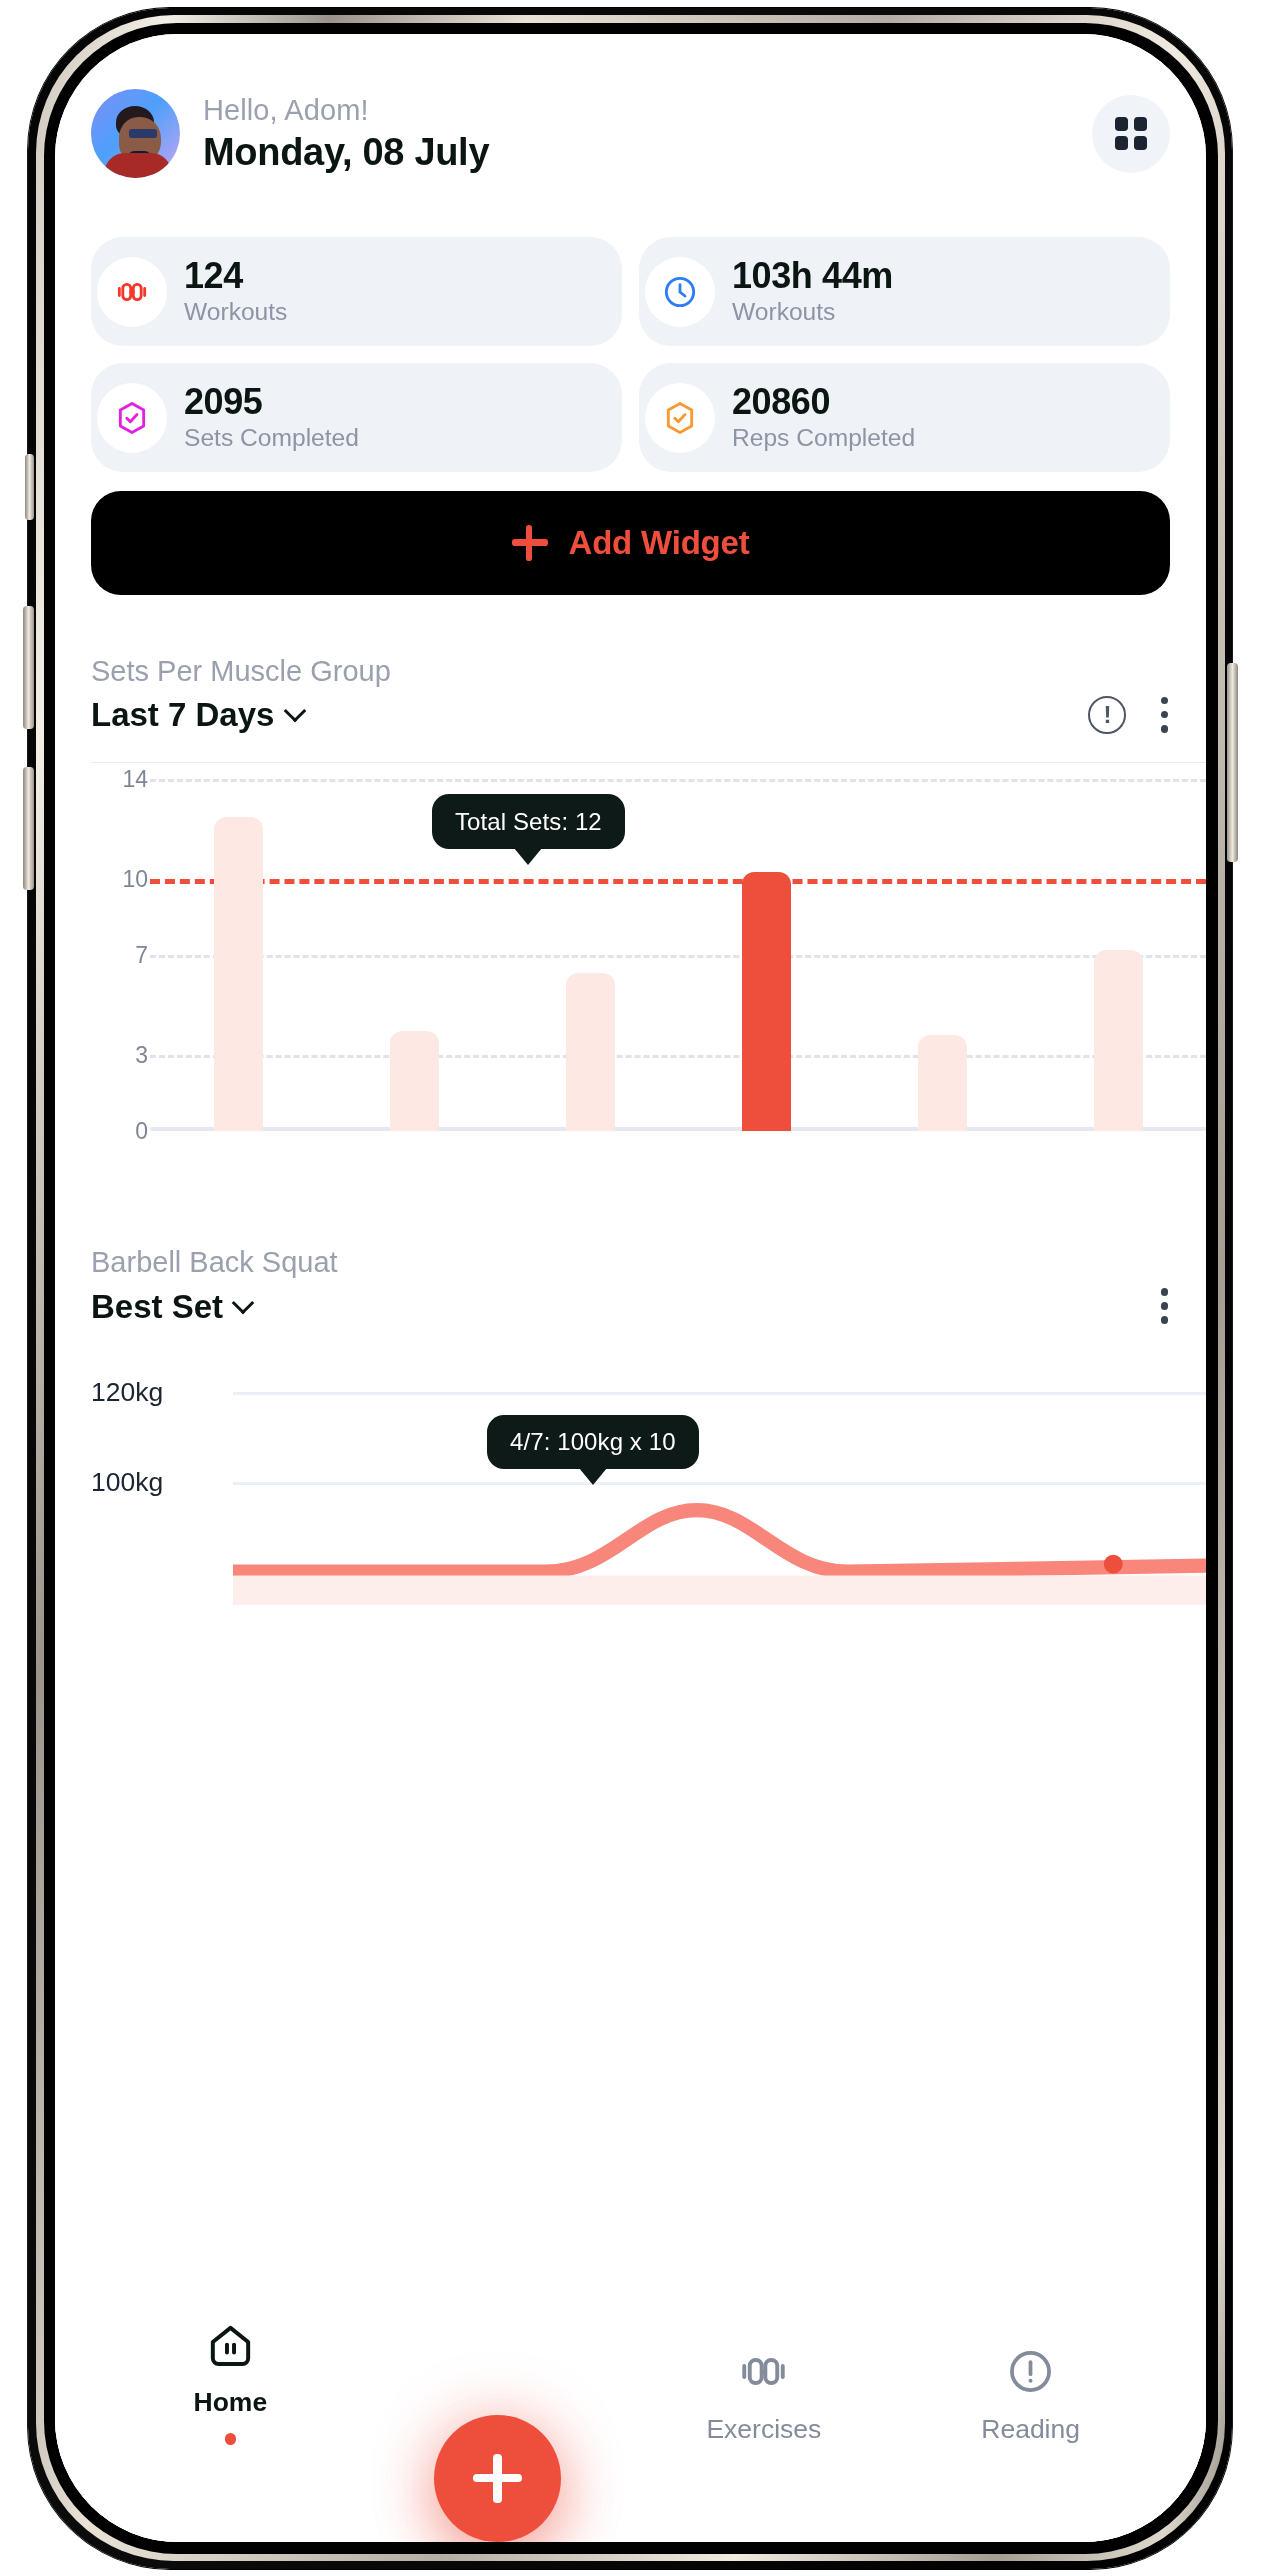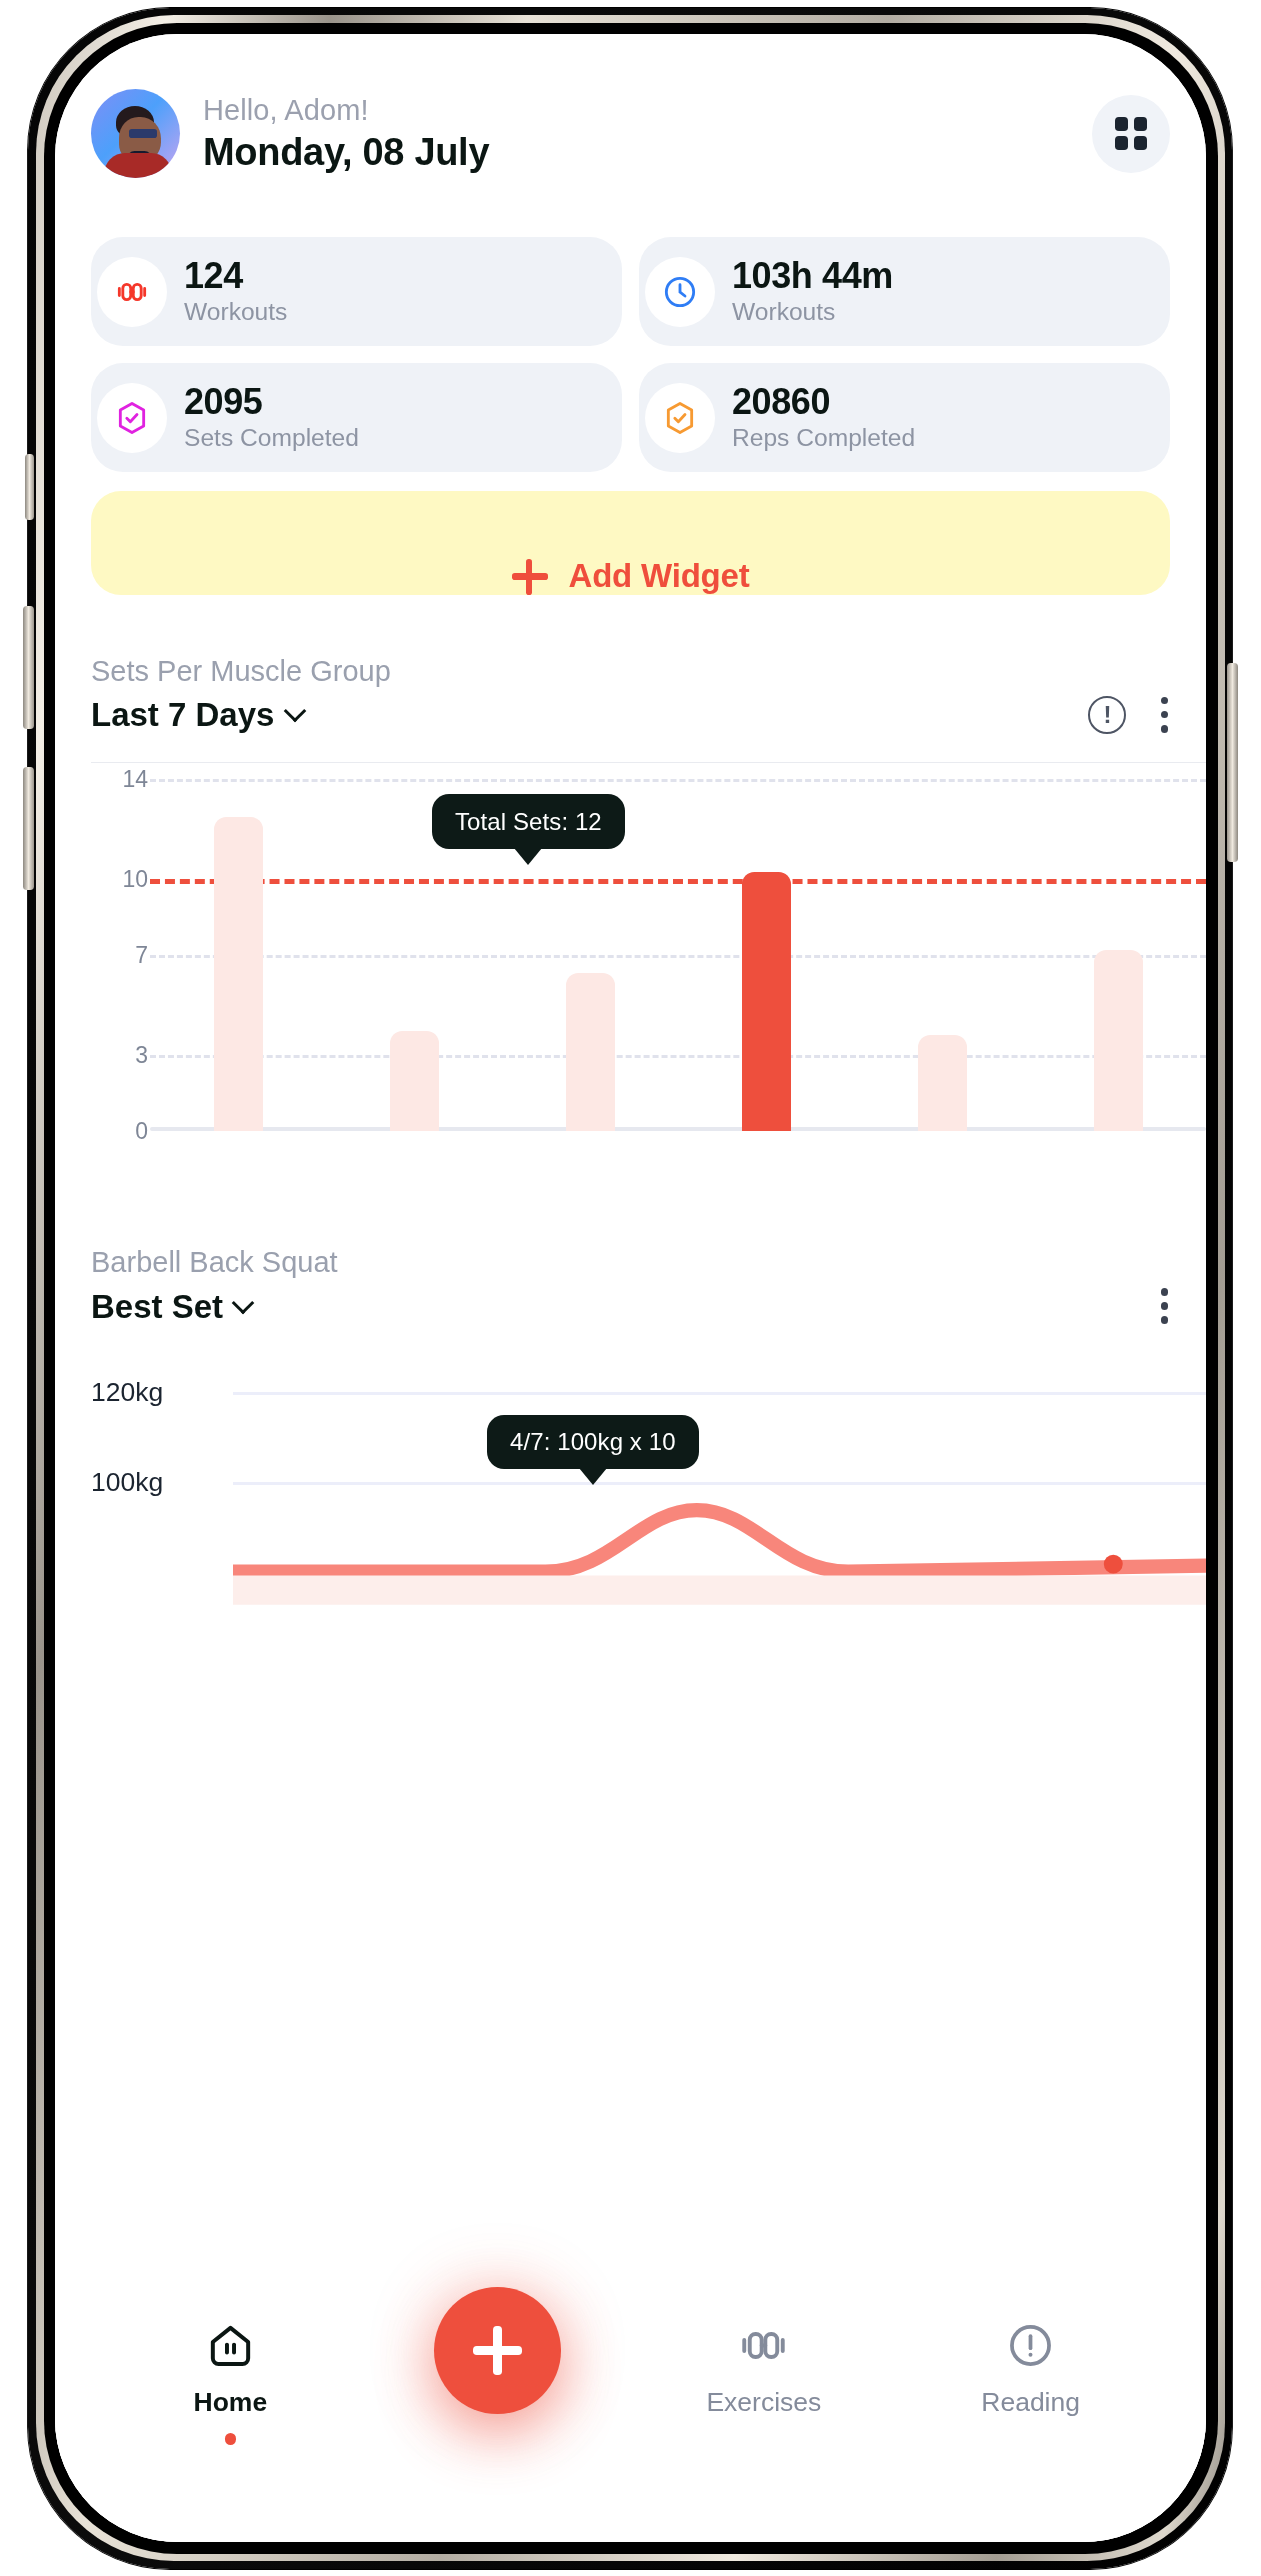--- a/index.html
+++ b/index.html
@@ -74,22 +74,22 @@
   }
   .stat .ic{
     width:70px; height:70px; border-radius:50%; background:#fff;
     display:flex; align-items:center; justify-content:center; flex:0 0 auto; margin-right:17px;
   }
   .stat .tx .big{ font-size:36px; font-weight:bold; color:#0b1613; line-height:1.02; letter-spacing:-0.4px; }
   .stat .tx .sub{ font-size:24.6px; color:#8d94a3; margin-top:3.8px; line-height:1.1; }
 
   
   .add-widget{
-    margin-top:19px; height:104px; border-radius:30px; background:#fef9c3;
-    display:flex; align-items:flex-end; justify-content:center; gap:21px;
+    margin-top:19px; height:104px; border-radius:30px; background:#000000;
+    display:flex; align-items:center; justify-content:center; gap:21px;
   }
   .add-widget .plus{ position:relative; width:36px; height:36px; }
   .add-widget .plus:before,.add-widget .plus:after{
     content:""; position:absolute; background:#ef4e3c; border-radius:2.8px;
   }
   .add-widget .plus:before{ left:0; top:14px; width:36px; height:6.6px; }
   .add-widget .plus:after{ left:14px; top:0; width:6.6px; height:36px; }
   .add-widget .lbl{ font-size:33px; font-weight:bold; color:#ef4e3c; letter-spacing:-0.2px; }
 
   
@@ -129,21 +129,21 @@
 
   
   .linechart{ position:relative; margin-top:42px; height:237px; }
   .lgl{ position:absolute; left:142px; right:-36px; height:2.8px; background:#eceefa; }
   .lylab{ position:absolute; left:0; font-size:26.5px; color:#1b2430; transform:translateY(-50%); }
   .lsvg{ position:absolute; left:142px; top:0; }
 
   
   .navwrap{ position:absolute; left:0; bottom:0; width:1151px; height:246px; background:#fff; }
   .navline{ position:absolute; left:0; top:0; width:100%; height:0.9px; background:#fff; }
-  .nav{ position:absolute; left:0; top:21px; width:100%; display:flex; align-items:flex-start; padding:0 42px; }
+  .nav{ position:absolute; left:0; top:21px; width:100%; display:flex; align-items:flex-end; padding:0 42px; }
   .navitem{ flex:1 1 0; display:flex; flex-direction:column; align-items:center; }
   .navitem .ni{ height:57px; display:flex; align-items:center; justify-content:center; }
   .navitem .nl{ margin-top:13.3px; font-size:26.5px; color:#848b9b; }
   .navitem.active .nl{ color:#0b1613; font-weight:bold; }
   .navdot{ width:11.4px; height:11.4px; border-radius:50%; background:#ee4f3d; margin-top:15px; }
   .fabslot{ flex:1 1 0; position:relative; }
   .fab{
     position:absolute; left:50%; top:-30px; margin-left:-63px; width:127px; height:127px;
     border-radius:50%; background:#ee4f3d;
     display:flex; align-items:center; justify-content:center;

